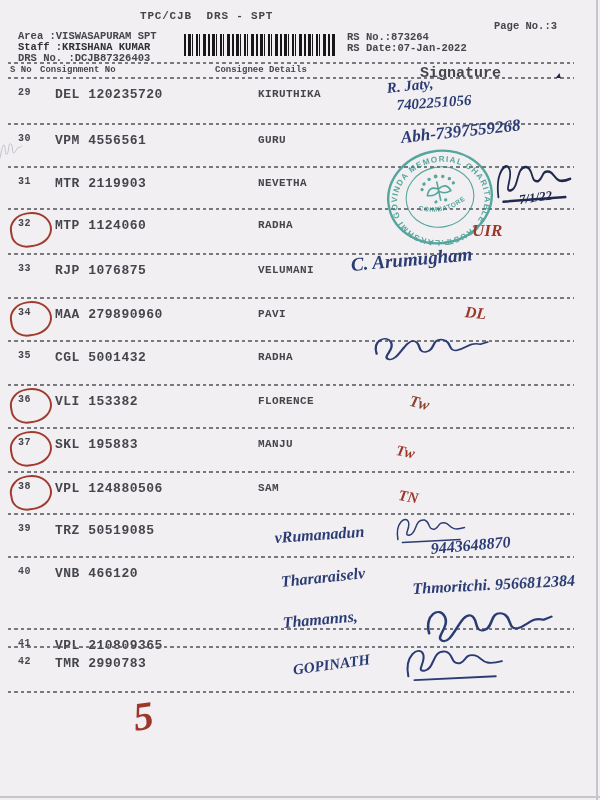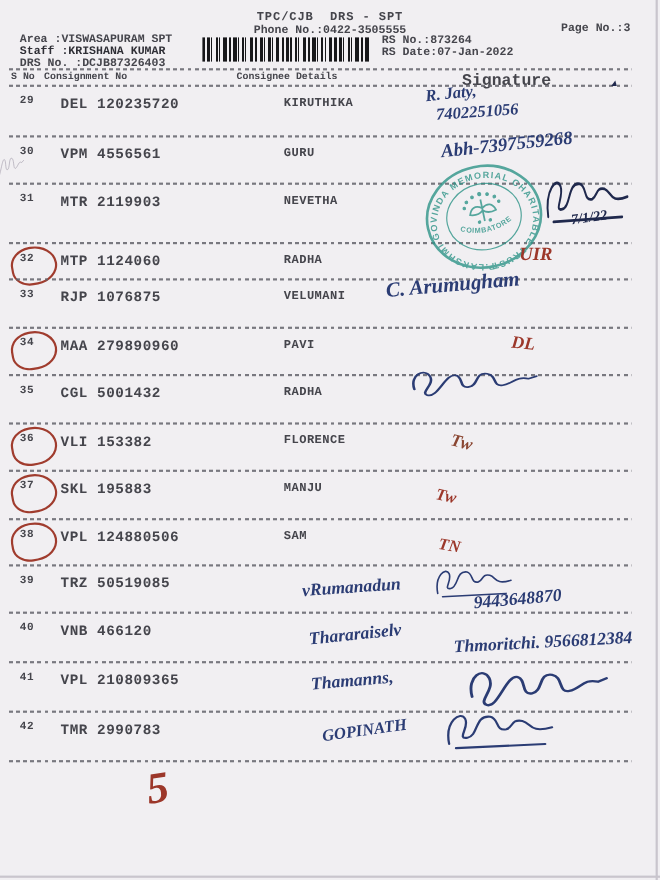--- a/index.html
+++ b/index.html
@@ -20,23 +20,22 @@
            transparent 7px 8px,#17171a 8px 9px,transparent 9px 12px,#17171a 12px 14px,transparent 14px 15px,
            #17171a 15px 16px,transparent 16px 19px,#17171a 19px 22px,transparent 22px 24px);}
   .edge{background:#c9c5cd;}
   svg text{font-family:"Liberation Sans",sans-serif;}
 </style>
 </head>
 <body>
 
 <div class="page">
 
-  <div class="abs mono" style="left:150px;top:10px;width:300px;text-align:center;font-size:11px;letter-spacing:.8px;">TPC/CJB  DRS - SPT</div>
-  <div class="abs mono" style="left:150px;top:22px;width:300px;text-align:center;font-size:10.5px;">Phone No.:0422-3505555</div>
-  <div class="abs mono" style="left:462px;top:20px;font-size:10.5px;padding-left:48px;">Page No.:3</div>
+  <div class="abs mono" style="left:140px;top:10px;width:300px;text-align:left;font-size:11px;letter-spacing:.8px;">TPC/CJB  DRS - SPT</div>
+  <div class="abs mono" style="left:446px;top:20px;font-size:10.5px;padding-left:48px;">Page No.:3</div>
 
   <div class="abs mono" style="left:18px;top:30px;font-size:10.5px;">Area :VISWASAPURAM SPT</div>
   <div class="abs mono" style="left:18px;top:41px;font-size:10.5px;color:#2f2f36;">Staff :KRISHANA KUMAR</div>
   <div class="abs mono" style="left:18px;top:52px;font-size:10.5px;">DRS No. :DCJB87326403</div>
 
   <div class="abs mono" style="left:347px;top:31px;font-size:10.5px;">RS No.:873264</div>
   <div class="abs mono" style="left:347px;top:42px;font-size:10.5px;">RS Date:07-Jan-2022</div>
 
   <div class="abs barcode" style="left:184px;top:34px;width:152px;height:22px;"></div>
 
@@ -58,21 +57,21 @@
         <span class="sno mono">30</span>
         <span class="cons mono">VPM 4556561</span>
         <span class="name mono">GURU</span>
       </div>
       <div class="row" style="top: 166px; height: 44px;">
         <div class="sep dash"></div>
         <span class="sno mono">31</span>
         <span class="cons mono">MTR 2119903</span>
         <span class="name mono">NEVETHA</span>
       </div>
-      <div class="row" style="top: 220px; height: 43px;">
+      <div class="row" style="top: 208px; height: 43px;">
         <div class="sep dash"></div>
         <div class="circ"></div>
         <span class="sno mono">32</span>
         <span class="cons mono">MTP 1124060</span>
         <span class="name mono">RADHA</span>
       </div>
       <div class="row" style="top: 253px; height: 44px;">
         <div class="sep dash"></div>
         <span class="sno mono">33</span>
         <span class="cons mono">RJP 1076875</span>
@@ -117,21 +116,21 @@
         <span class="sno mono">39</span>
         <span class="cons mono">TRZ 50519085</span>
         <span class="name mono"></span>
       </div>
       <div class="row" style="top: 556px; height: 45px;">
         <div class="sep dash"></div>
         <span class="sno mono">40</span>
         <span class="cons mono">VNB 466120</span>
         <span class="name mono"></span>
       </div>
-      <div class="row" style="top: 601px; height: 45px;">
+      <div class="row" style="top: 628px; height: 45px;">
         <div class="sep dash"></div>
         <span class="sno mono">41</span>
         <span class="cons mono">VPL 210809365</span>
         <span class="name mono"></span>
       </div>
       <div class="row" style="top: 646px; height: 45px;">
         <div class="sep dash"></div>
         <span class="sno mono">42</span>
         <span class="cons mono">TMR 2990783</span>
         <span class="name mono"></span>

